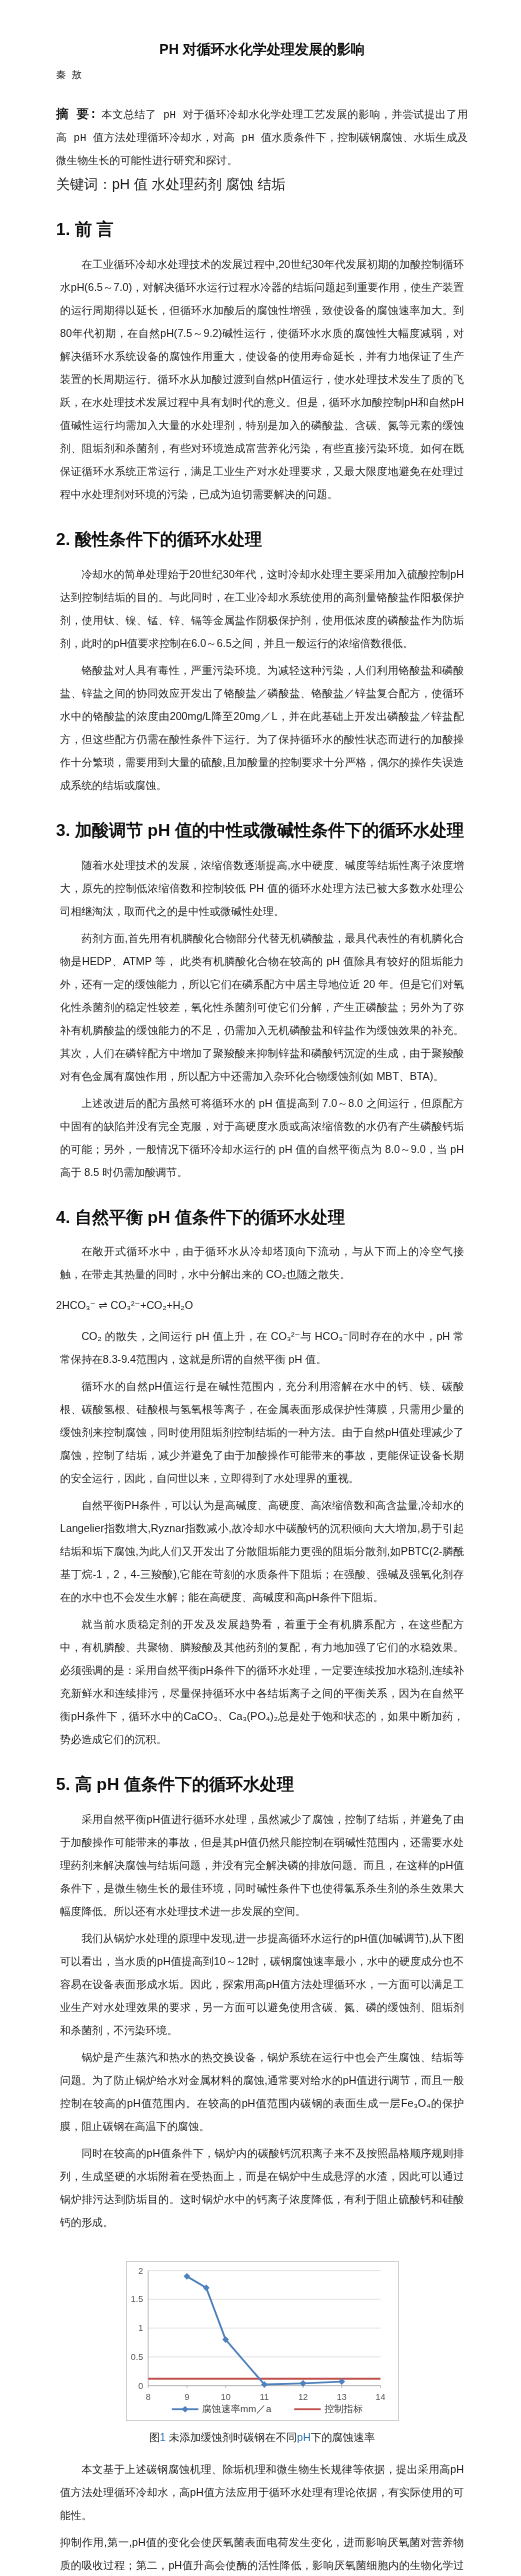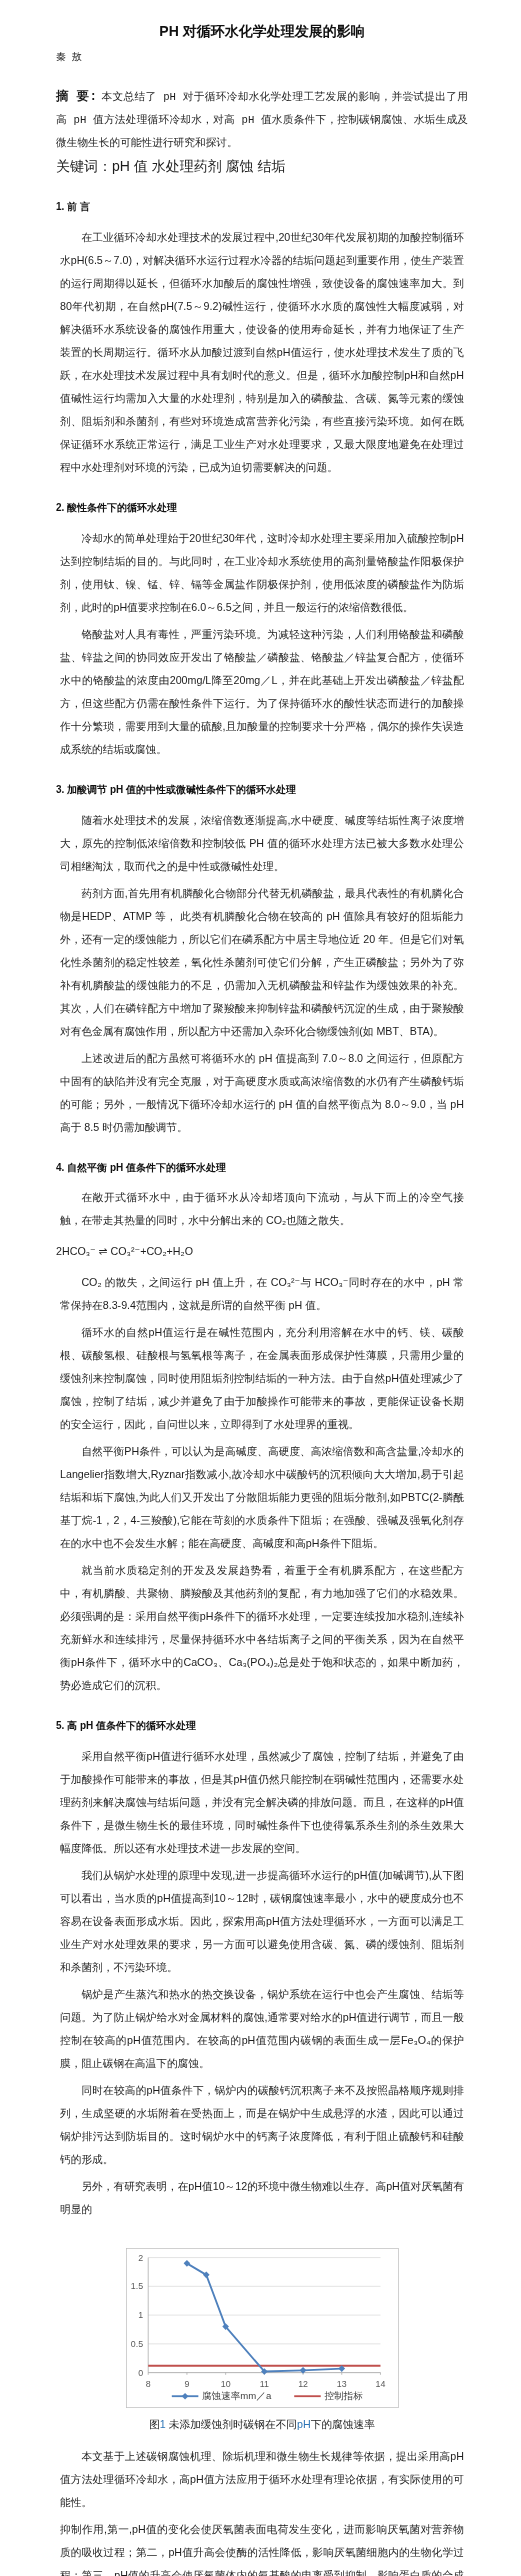--- a/index.html
+++ b/index.html
@@ -1,30 +1,30 @@
 <!DOCTYPE html>
 <html style="font-size:11.8px"><head>
 <meta charset="utf-8">
 <style>
   html,body{margin:0;padding:0;background:#ffffff;}
   .page{
     width:521px;height:2576px;box-sizing:border-box;
     background:#ffffff;overflow:hidden;
-    padding:16px 53px 0 56px;
+    padding:34px 53px 0 56px;
     font-family:"Liberation Sans","DejaVu Sans",sans-serif;
     color:#1c1c1c;
   }
   h1.doc-title{font-size:14px;font-weight:bold;text-align:center;margin:7.4px 0 8.9px 0;color:#111;}
   .author{text-align:left;font-size:10px;margin:0 0 22px 0;letter-spacing:1.5px;}
   p.body-p{font-size:10.7px;line-height:23px;text-align:justify;margin:4px;text-indent:2em;}
   p.no-indent{text-indent:0;}
   .abstract{font-size:10.7px;line-height:23px;text-align:justify;margin:10.3px 0 0 0;text-indent:0;font-family:Liberation Mono, monospace;}
   .abs-label{font-size:12.5px;font-weight:bold;margin-right:4.4px;}
   .keywords{font-size:14px;line-height:23px;margin:0;text-indent:0;}
-  h2.sec-h{font-size:10px;font-weight:bold;margin:22px 0 11.8px 0;color:#111;}
+  h2.sec-h{font-size:17px;font-weight:bold;margin:22px 0 11.8px 0;color:#111;}
   .formula{font-size:10.7px;line-height:23px;margin:8px 0;text-indent:0;}
   .fig-block{margin:26.6px 0 3px 0;text-align:center;}
   .chart-frame{display:inline-block;line-height:0;}
   .fig-caption{font-size:10.7px;line-height:19px;text-align:center;margin:4.4px 0 10.3px 0;}
   .blue{color:#2e75b6;}
   svg .tick{font:12px "Liberation Sans","DejaVu Sans",sans-serif;fill:#595959;}
   svg .legend-t{font:13px "Liberation Sans","DejaVu Sans",sans-serif;fill:#404040;}
 </style>
 </head>
 <body>
@@ -55,21 +55,20 @@
   <p class="body-p">CO₂ 的散失，之间运行 pH 值上升，在 CO₃²⁻与 HCO₃⁻同时存在的水中，pH 常常保持在8.3-9.4范围内，这就是所谓的自然平衡 pH 值。</p>
   <p class="body-p">循环水的自然pH值运行是在碱性范围内，充分利用溶解在水中的钙、镁、碳酸根、碳酸氢根、硅酸根与氢氧根等离子，在金属表面形成保护性薄膜，只需用少量的缓蚀剂来控制腐蚀，同时使用阻垢剂控制结垢的一种方法。由于自然pH值处理减少了腐蚀，控制了结垢，减少并避免了由于加酸操作可能带来的事故，更能保证设备长期的安全运行，因此，自问世以来，立即得到了水处理界的重视。</p>
   <p class="body-p">自然平衡PH条件，可以认为是高碱度、高硬度、高浓缩倍数和高含盐量,冷却水的Langelier指数增大,Ryznar指数减小,故冷却水中碳酸钙的沉积倾向大大增加,易于引起结垢和垢下腐蚀,为此人们又开发出了分散阻垢能力更强的阻垢分散剂,如PBTC(2-膦酰基丁烷-1，2，4-三羧酸),它能在苛刻的水质条件下阻垢；在强酸、强碱及强氧化剂存在的水中也不会发生水解；能在高硬度、高碱度和高pH条件下阻垢。</p>
   <p class="body-p">就当前水质稳定剂的开发及发展趋势看，着重于全有机膦系配方，在这些配方中，有机膦酸、共聚物、膦羧酸及其他药剂的复配，有力地加强了它们的水稳效果。必须强调的是：采用自然平衡pH条件下的循环水处理，一定要连续投加水稳剂,连续补充新鲜水和连续排污，尽量保持循环水中各结垢离子之间的平衡关系，因为在自然平衡pH条件下，循环水中的CaCO₃、Ca₃(PO₄)₂总是处于饱和状态的，如果中断加药，势必造成它们的沉积。</p>
 
   <h2 class="sec-h">5. 高 pH 值条件下的循环水处理</h2>
   <p class="body-p">采用自然平衡pH值进行循环水处理，虽然减少了腐蚀，控制了结垢，并避免了由于加酸操作可能带来的事故，但是其pH值仍然只能控制在弱碱性范围内，还需要水处理药剂来解决腐蚀与结垢问题，并没有完全解决磷的排放问题。而且，在这样的pH值条件下，是微生物生长的最佳环境，同时碱性条件下也使得氯系杀生剂的杀生效果大幅度降低。所以还有水处理技术进一步发展的空间。</p>
   <p class="body-p">我们从锅炉水处理的原理中发现,进一步提高循环水运行的pH值(加碱调节),从下图可以看出，当水质的pH值提高到10～12时，碳钢腐蚀速率最小，水中的硬度成分也不容易在设备表面形成水垢。因此，探索用高pH值方法处理循环水，一方面可以满足工业生产对水处理效果的要求，另一方面可以避免使用含碳、氮、磷的缓蚀剂、阻垢剂和杀菌剂，不污染环境。</p>
   <p class="body-p">锅炉是产生蒸汽和热水的热交换设备，锅炉系统在运行中也会产生腐蚀、结垢等问题。为了防止锅炉给水对金属材料的腐蚀,通常要对给水的pH值进行调节，而且一般控制在较高的pH值范围内。在较高的pH值范围内碳钢的表面生成一层Fe₃O₄的保护膜，阻止碳钢在高温下的腐蚀。</p>
   <p class="body-p">同时在较高的pH值条件下，锅炉内的碳酸钙沉积离子来不及按照晶格顺序规则排列，生成坚硬的水垢附着在受热面上，而是在锅炉中生成悬浮的水渣，因此可以通过锅炉排污达到防垢目的。这时锅炉水中的钙离子浓度降低，有利于阻止硫酸钙和硅酸钙的形成。</p>
-  <p class="body-p">另外，有研究表明，在pH值10～12的环境中微生物难以生存。高pH值对厌氧菌有明显的</p>
 
   <div class="fig-block">
     <span class="chart-frame">
       <svg id="chart-svg" width="273" height="160" viewBox="0 0 370 217" xmlns="http://www.w3.org/2000/svg">
           <rect x="0.5" y="0.5" width="369" height="216" fill="#ffffff" stroke="#bfbfbf"></rect>
           <line x1="30" y1="169" x2="345" y2="169" stroke="#d9d9d9" stroke-width="1"></line>
           <text class="tick" x="23" y="173" text-anchor="end">0</text>
           <line x1="30" y1="130" x2="345" y2="130" stroke="#d9d9d9" stroke-width="1"></line>
           <text class="tick" x="23" y="134" text-anchor="end">0.5</text>
           <line x1="30" y1="91" x2="345" y2="91" stroke="#d9d9d9" stroke-width="1"></line>

